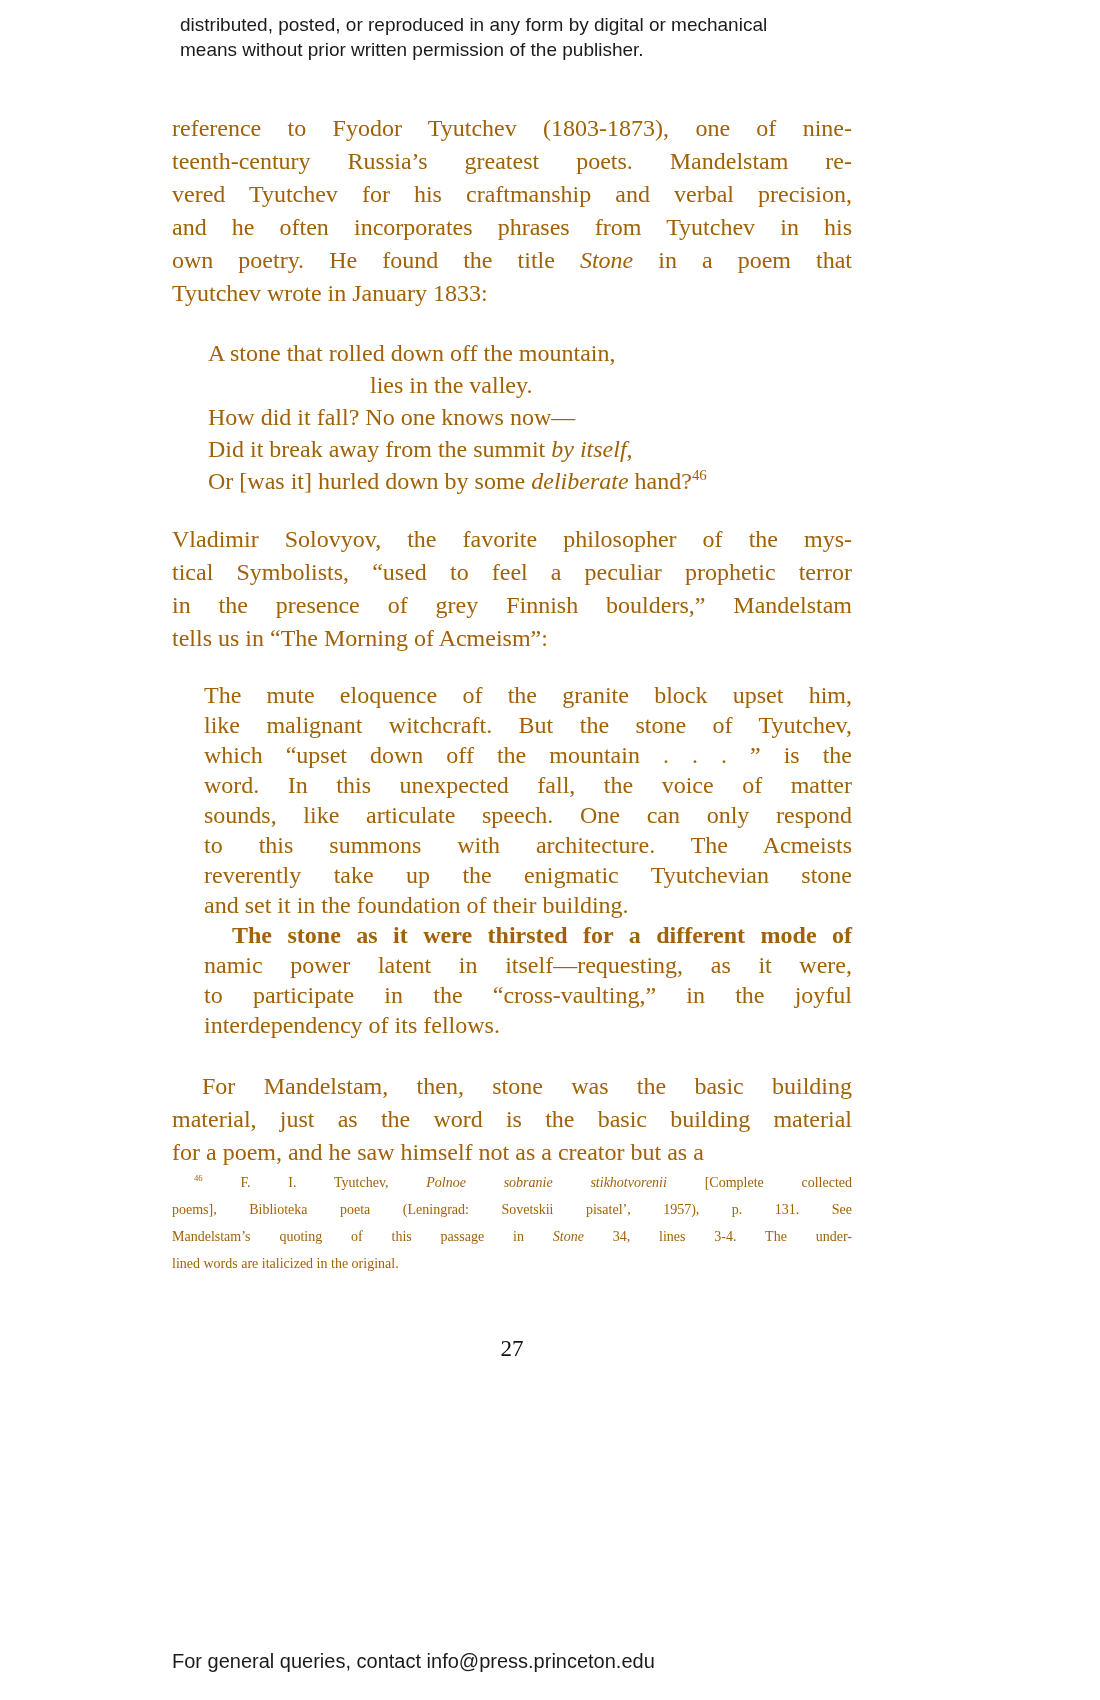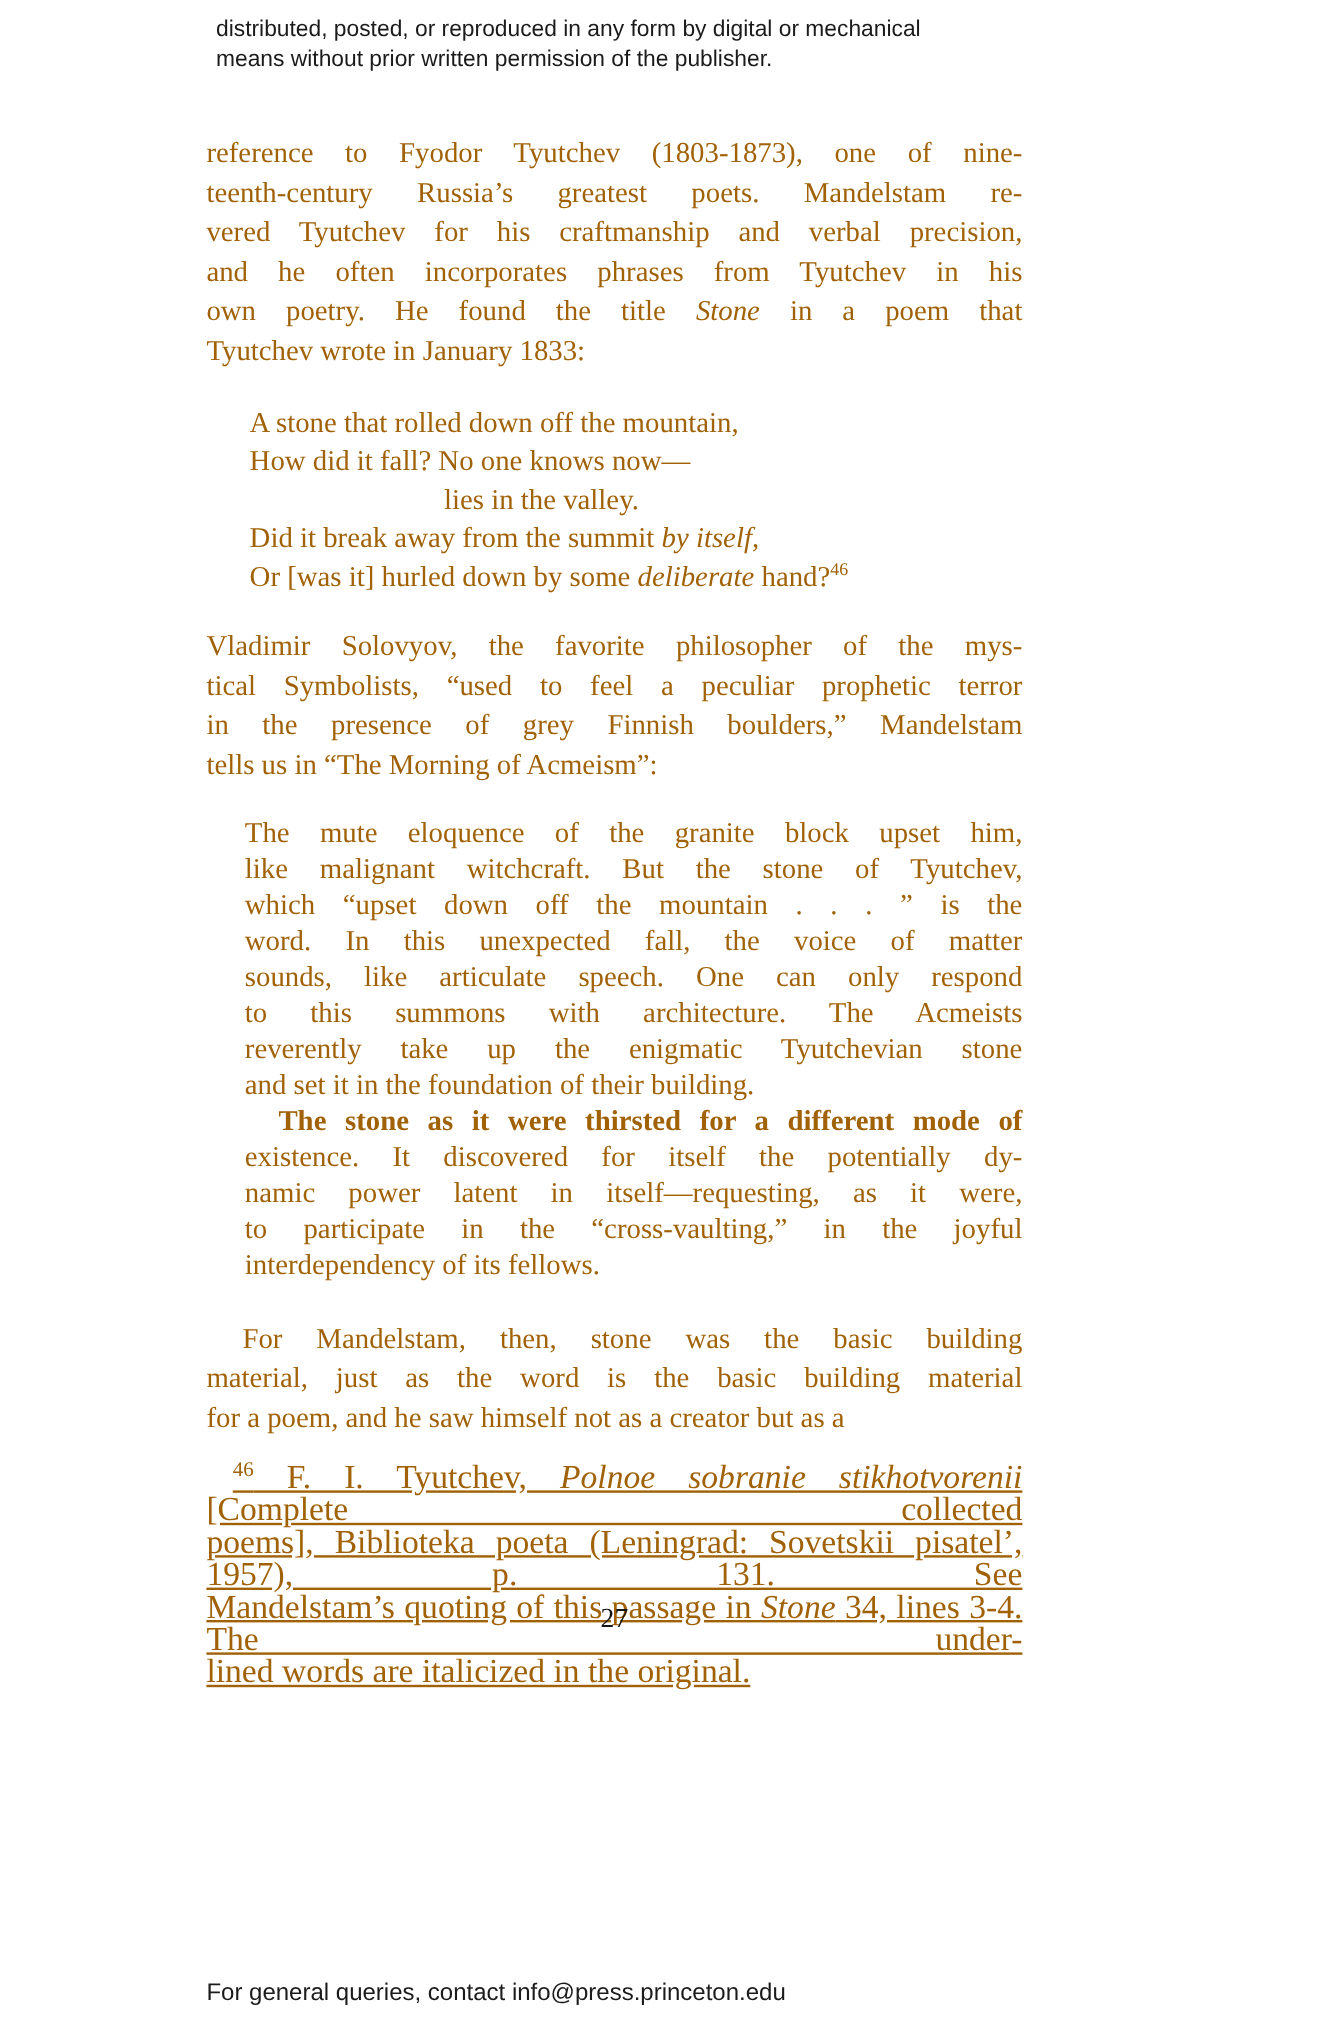--- a/index.html
+++ b/index.html
@@ -39,24 +39,22 @@
 
   .kind-poem { margin: 27px 0 0 36px; line-height: 32px; }
   [data-name="para-solovyov"] { margin-top: 26px; }
   [data-name="quote-morning-of-acmeism"] {
     margin-top: 25px;
     margin-left: 32px;
     line-height: 30px;
   }
   [data-name="para-for-mandelstam"] { margin-top: 30px; }
   [data-name="footnote"] {
-    margin-top: 19px;
-    font-size: 28px;
+    font-size: 14px;
     line-height: 27px;
-    text-decoration: underline;
   }
   .page-number {
     position: absolute;
     left: 172px;
     top: 1336px;
     width: 680px;
     text-align: center;
     font-family: "Liberation Serif", serif;
     font-size: 23px;
     color: #141414;
@@ -85,42 +83,41 @@
       <div class="block kind-paragraph" data-name="para-opening">
         <div class="line just" data-name="text-line"><span data-name="text-segment">reference to Fyodor Tyutchev (1803-1873), one of nine-</span></div>
         <div class="line just" data-name="text-line"><span data-name="text-segment">teenth-century Russia’s greatest poets. Mandelstam re-</span></div>
         <div class="line just" data-name="text-line"><span data-name="text-segment">vered Tyutchev for his craftmanship and verbal precision,</span></div>
         <div class="line just" data-name="text-line"><span data-name="text-segment">and he often incorporates phrases from Tyutchev in his</span></div>
         <div class="line just" data-name="text-line"><span data-name="text-segment">own poetry. He found the title </span><span class="it" data-name="italic-text-segment">Stone</span><span data-name="text-segment"> in a poem that</span></div>
         <div class="line just last" data-name="text-line"><span data-name="text-segment">Tyutchev wrote in January 1833:</span></div>
       </div>
       <div class="block kind-poem" data-name="tyutchev-poem">
         <div class="line" data-name="text-line"><span data-name="text-segment">A stone that rolled down off the mountain,</span></div>
+        <div class="line" data-name="text-line" style="text-indent: 162px;"><span data-name="text-segment">lies in the valley.</span></div>
         <div class="line" data-name="text-line"><span data-name="text-segment">How did it fall? No one knows now—</span></div>
-        <div class="line" data-name="text-line" style="text-indent: 162px;"><span data-name="text-segment">lies in the valley.</span></div>
         <div class="line" data-name="text-line"><span data-name="text-segment">Did it break away from the summit </span><span class="it" data-name="italic-text-segment">by itself</span><span data-name="text-segment">,</span></div>
         <div class="line" data-name="text-line"><span data-name="text-segment">Or [was it] hurled down by some </span><span class="it" data-name="italic-text-segment">deliberate</span><span data-name="text-segment"> hand?</span><span class="sup" data-name="footnote-marker">46</span></div>
       </div>
       <div class="block kind-paragraph" data-name="para-solovyov">
         <div class="line just" data-name="text-line"><span data-name="text-segment">Vladimir Solovyov, the favorite philosopher of the mys-</span></div>
         <div class="line just" data-name="text-line"><span data-name="text-segment">tical Symbolists, “used to feel a peculiar prophetic terror</span></div>
         <div class="line just" data-name="text-line"><span data-name="text-segment">in the presence of grey Finnish boulders,” Mandelstam</span></div>
         <div class="line just last" data-name="text-line"><span data-name="text-segment">tells us in “The Morning of Acmeism”:</span></div>
       </div>
       <div class="block kind-blockquote" data-name="quote-morning-of-acmeism">
         <div class="line just" data-name="text-line"><span data-name="text-segment">The mute eloquence of the granite block upset him,</span></div>
         <div class="line just" data-name="text-line"><span data-name="text-segment">like malignant witchcraft. But the stone of Tyutchev,</span></div>
         <div class="line just" data-name="text-line"><span data-name="text-segment">which “upset down off the mountain . . . ” is the</span></div>
         <div class="line just" data-name="text-line"><span data-name="text-segment">word. In this unexpected fall, the voice of matter</span></div>
         <div class="line just" data-name="text-line"><span data-name="text-segment">sounds, like articulate speech. One can only respond</span></div>
         <div class="line just" data-name="text-line"><span data-name="text-segment">to this summons with architecture. The Acmeists</span></div>
         <div class="line just" data-name="text-line"><span data-name="text-segment">reverently take up the enigmatic Tyutchevian stone</span></div>
         <div class="line just last" data-name="text-line"><span data-name="text-segment">and set it in the foundation of their building.</span></div>
         <div class="line just" data-name="text-line" style="text-indent: 28px; font-weight: bold;"><span data-name="text-segment">The stone as it were thirsted for a different mode of</span></div>
-        <div class="line just" data-name="text-line"><span data-name="text-segment">existence. It discovered for itself the potentially dy-</span></div>
         <div class="line just" data-name="text-line"><span data-name="text-segment">namic power latent in itself—requesting, as it were,</span></div>
         <div class="line just" data-name="text-line"><span data-name="text-segment">to participate in the “cross-vaulting,” in the joyful</span></div>
         <div class="line just last" data-name="text-line"><span data-name="text-segment">interdependency of its fellows.</span></div>
       </div>
       <div class="block kind-paragraph" data-name="para-for-mandelstam">
         <div class="line just" data-name="text-line" style="text-indent: 30px;"><span data-name="text-segment">For Mandelstam, then, stone was the basic building</span></div>
         <div class="line just" data-name="text-line"><span data-name="text-segment">material, just as the word is the basic building material</span></div>
         <div class="line just last" data-name="text-line"><span data-name="text-segment">for a poem, and he saw himself not as a creator but as a</span></div>
       </div>
       <div class="block kind-footnote" data-name="footnote">

